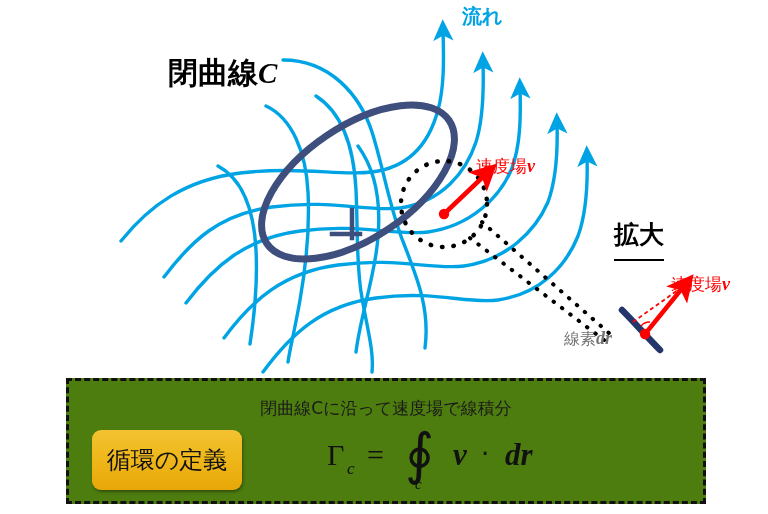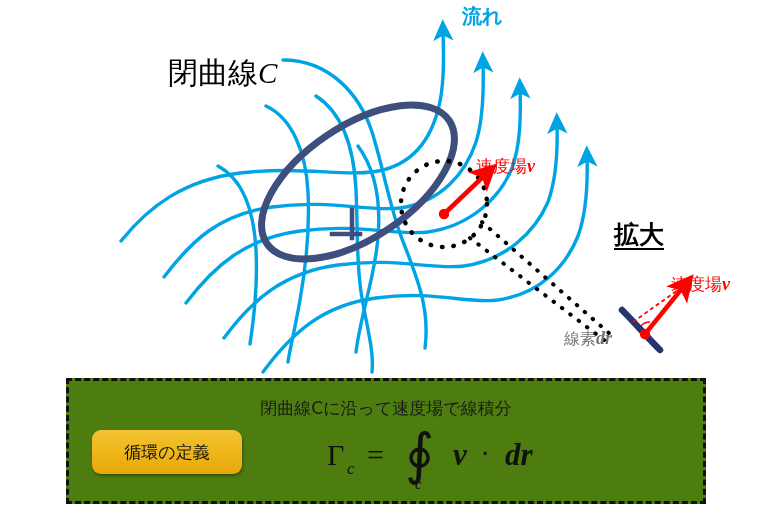--- a/index.html
+++ b/index.html
@@ -27,20 +27,21 @@
     white-space: nowrap;
     line-height: 1;
     text-align: center;
   }
   .lbl-closed-curve {
     left: 168px;
     top: 58px;
     font-size: 30px;
     color: #000000;
     font-family: "DejaVu Sans", sans-serif;
+    font-weight: bold;
   }
   .lbl-closed-curve .ital {
     font-family: "Liberation Serif", "DejaVu Serif", serif;
     font-style: italic;
     font-size: 29px;
   }
   .lbl-flow {
     left: 462px;
     top: 6px;
     font-size: 20px;
@@ -62,21 +63,21 @@
     font-size: 18px;
   }
   .lbl-zoom {
     left: 614px;
     top: 222px;
     font-size: 25px;
     font-weight: bold;
     color: #000000;
     font-family: "DejaVu Sans", sans-serif;
     border-bottom: 2px solid #000;
-    padding-bottom: 1px;
+    padding-bottom: 12px;
   }
   .lbl-v2 {
     left: 671px;
     top: 275px;
     font-size: 17px;
     color: #FF0000;
     font-family: "DejaVu Sans", sans-serif;
   }
   .lbl-dr {
     left: 564px;
@@ -111,28 +112,28 @@
     text-align: center;
     font-size: 17px;
     color: #1a1a1a;
     font-family: "DejaVu Sans", sans-serif;
   }
   #defbtn {
     position: absolute;
     left: 23px;
     top: 49px;
     width: 150px;
-    height: 44px;
+    height: 60px;
     border-radius: 9px;
     background: linear-gradient(180deg, #F2C230 0%, #EFB81C 45%, #E8A708 100%);
     box-shadow: 1px 2px 3px rgba(0,0,0,0.35);
     display: flex;
     align-items: center;
     justify-content: center;
-    font-size: 17px;
+    font-size: 24px;
     color: #111111;
     font-family: "DejaVu Sans", sans-serif;
   }
   #formula {
     position: absolute;
     left: 250px;
     top: 40px;
     width: 300px;
     height: 72px;
   }

